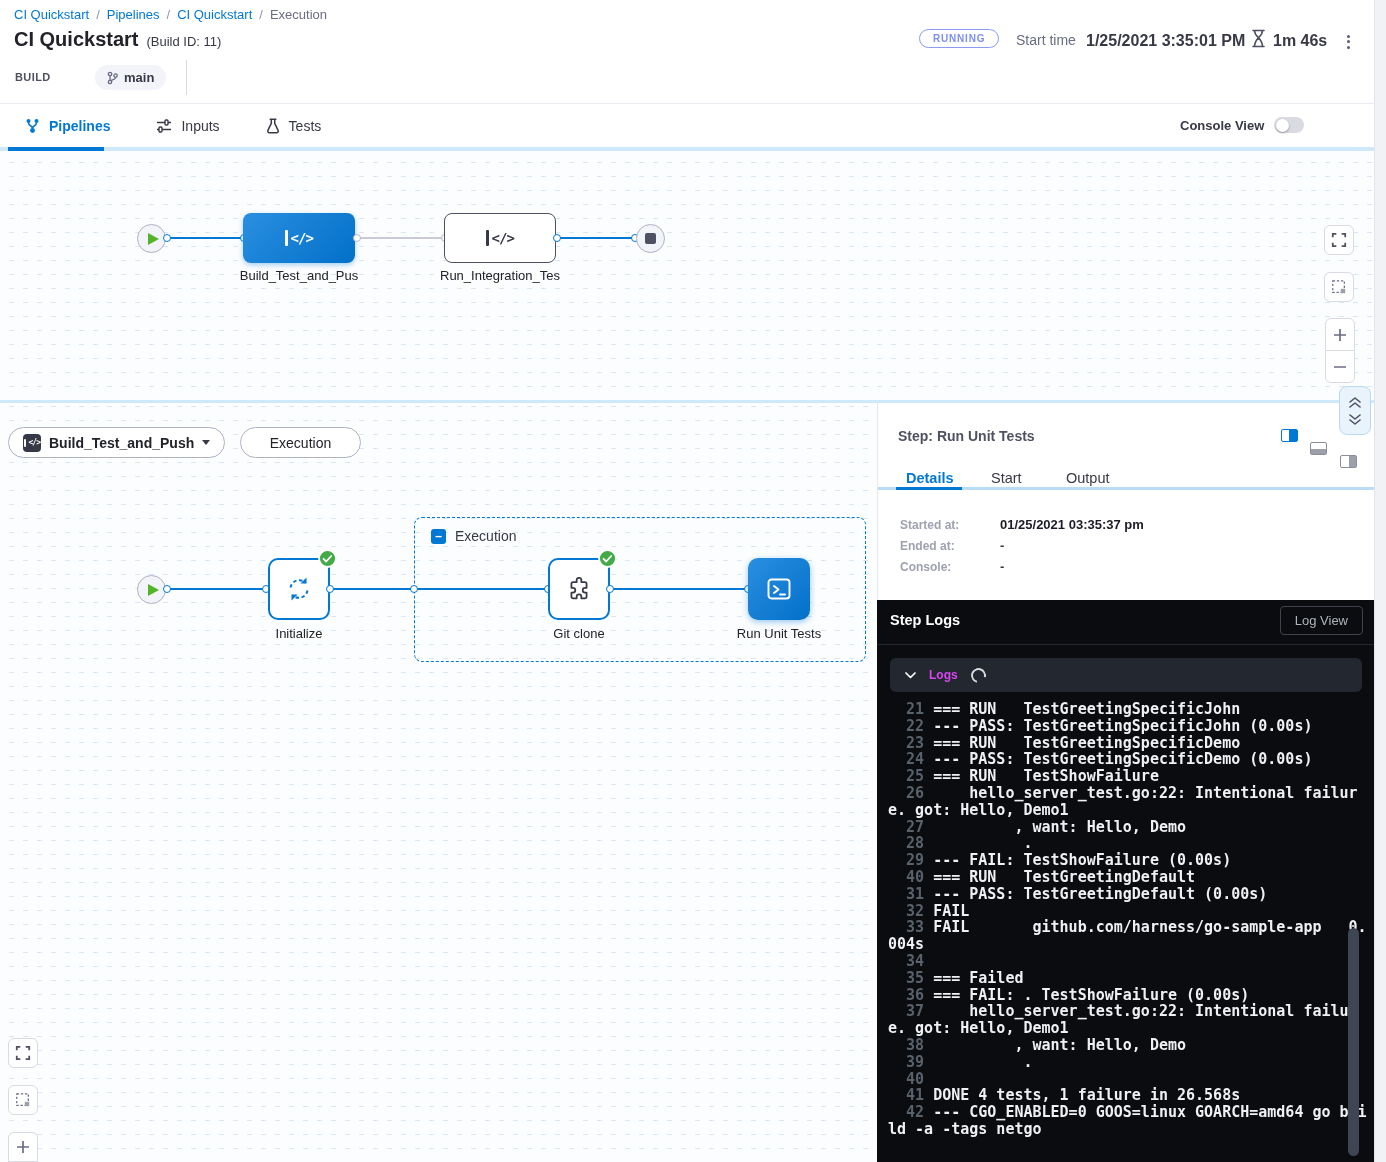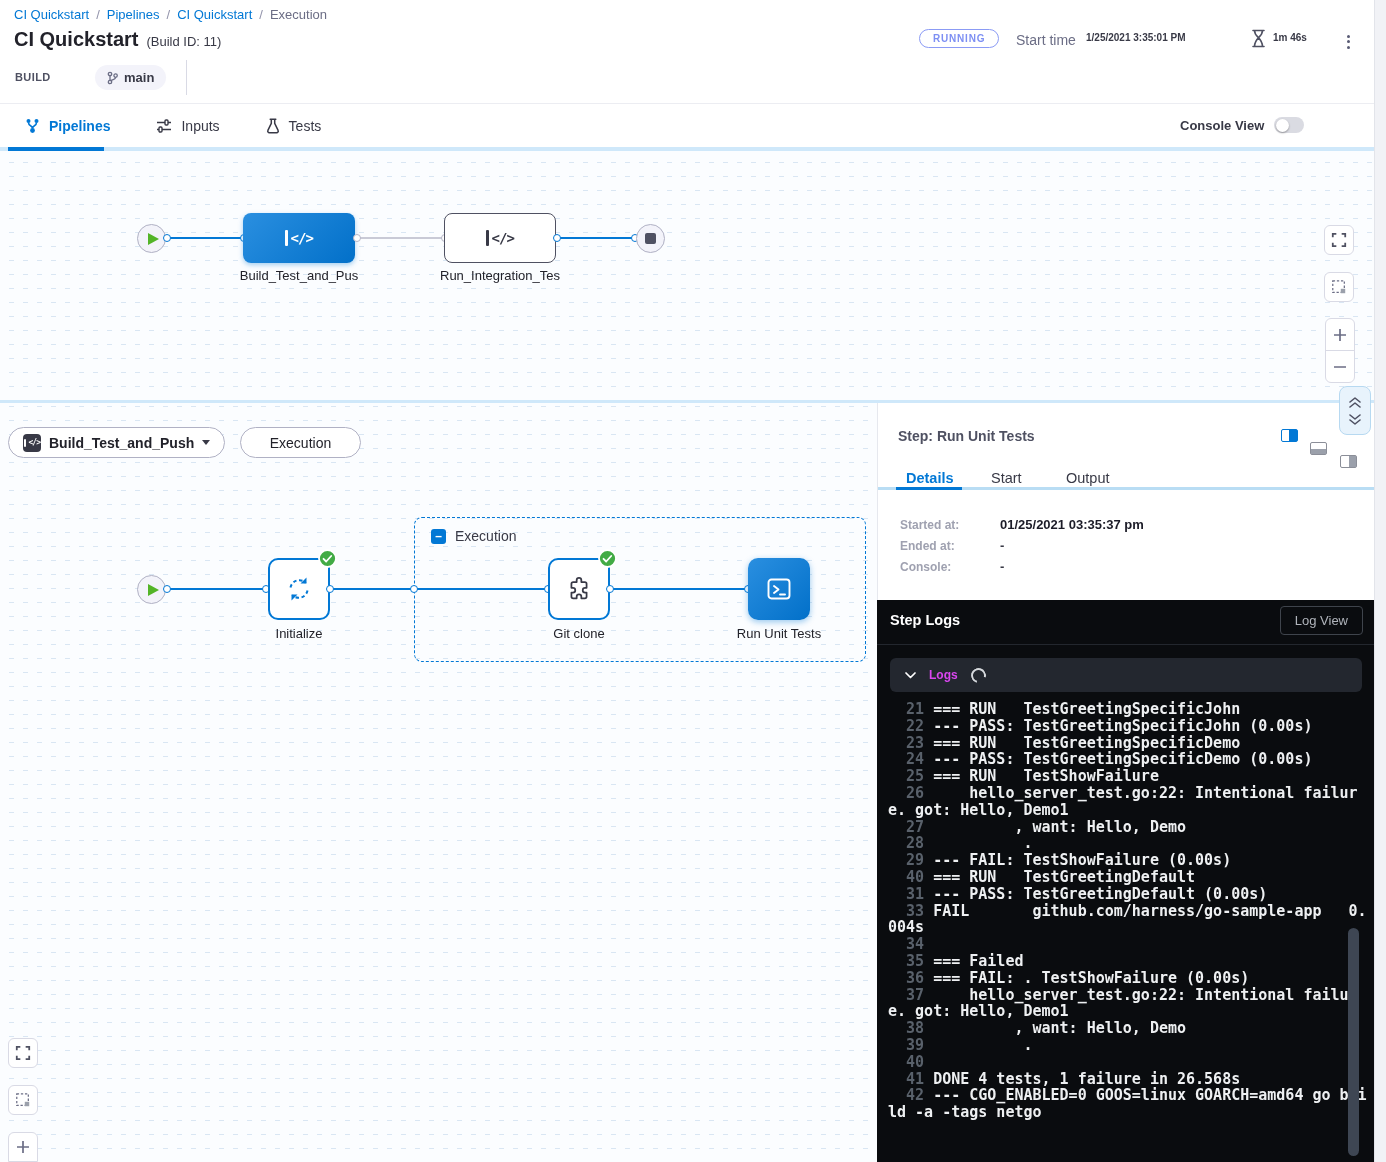--- a/index.html
+++ b/index.html
@@ -8,21 +8,21 @@
   .r{position:absolute;}
   
   .crumb a{color:#0278d5;text-decoration:none;font-size:13px;cursor:pointer;}
   .crumb .sep{color:#9293ab;font-size:13px;margin:0 7px;}
   .crumb .cur{color:#6b6d85;font-size:13px;}
   .title{font-size:20px;font-weight:700;color:#22222a;}
   .buildid{font-size:13px;color:#383946;font-weight:400;margin-left:8px;}
   .badge{display:inline-block;border:1.5px solid #8b9bf5;color:#7d8ff3;font-size:10px;
          font-weight:700;letter-spacing:.8px;padding:3px 13px;border-radius:11px;background:#fff;}
   .hlabel{color:#6b6d85;font-size:14px;}
-  .hvalue{color:#383946;font-size:10px;font-weight:600;}
+  .hvalue{color:#383946;font-size:16px;font-weight:600;}
   .buildlbl{font-size:11px;font-weight:700;color:#4f5162;letter-spacing:.4px;}
   .branchpill{display:inline-flex;align-items:center;gap:6px;background:#f3f3fa;border-radius:13px;
               height:25px;padding:0 12px;font-size:13px;font-weight:600;color:#383946;}
   .vdiv{width:1px;background:#d9dae5;}
   .kebab span{display:block;width:3px;height:3px;border-radius:50%;background:#585a74;margin:2.5px 0;}
   
   .tabbar{display:flex;align-items:center;gap:46px;padding-left:25px;height:44px;border-top:1px solid #ecedf2;background:#fff;}
   .tab{display:flex;align-items:center;gap:9px;font-size:14px;color:#383946;cursor:pointer;}
   .tab.active{color:#0278d5;font-weight:600;}
   .consolev{display:flex;align-items:center;gap:10px;font-size:13px;color:#383946;}
@@ -376,20 +376,21 @@
         <div class="log-line"><span class="ln">  22 </span><span class="lt">--- PASS: TestGreetingSpecificJohn (0.00s)</span></div>
         <div class="log-line"><span class="ln">  23 </span><span class="lt">=== RUN   TestGreetingSpecificDemo</span></div>
         <div class="log-line"><span class="ln">  24 </span><span class="lt">--- PASS: TestGreetingSpecificDemo (0.00s)</span></div>
         <div class="log-line"><span class="ln">  25 </span><span class="lt">=== RUN   TestShowFailure</span></div>
         <div class="log-line"><span class="ln">  26 </span><span class="lt">    hello_server_test.go:22: Intentional failure. got: Hello, Demo1</span></div>
         <div class="log-line"><span class="ln">  27 </span><span class="lt">         , want: Hello, Demo</span></div>
         <div class="log-line"><span class="ln">  28 </span><span class="lt">          .</span></div>
         <div class="log-line"><span class="ln">  29 </span><span class="lt">--- FAIL: TestShowFailure (0.00s)</span></div>
         <div class="log-line"><span class="ln">  40 </span><span class="lt">=== RUN   TestGreetingDefault</span></div>
         <div class="log-line"><span class="ln">  31 </span><span class="lt">--- PASS: TestGreetingDefault (0.00s)</span></div>
+        <div class="log-line"><span class="ln">  32 </span><span class="lt">FAIL</span></div>
         <div class="log-line"><span class="ln">  33 </span><span class="lt">FAIL       github.com/harness/go-sample-app   0.004s</span></div>
         <div class="log-line"><span class="ln">  34 </span><span class="lt"></span></div>
         <div class="log-line"><span class="ln">  35 </span><span class="lt">=== Failed</span></div>
         <div class="log-line"><span class="ln">  36 </span><span class="lt">=== FAIL: . TestShowFailure (0.00s)</span></div>
         <div class="log-line"><span class="ln">  37 </span><span class="lt">    hello_server_test.go:22: Intentional failure. got: Hello, Demo1</span></div>
         <div class="log-line"><span class="ln">  38 </span><span class="lt">         , want: Hello, Demo</span></div>
         <div class="log-line"><span class="ln">  39 </span><span class="lt">          .</span></div>
         <div class="log-line"><span class="ln">  40 </span><span class="lt"></span></div>
         <div class="log-line"><span class="ln">  41 </span><span class="lt">DONE 4 tests, 1 failure in 26.568s</span></div>
         <div class="log-line"><span class="ln">  42 </span><span class="lt">--- CGO_ENABLED=0 GOOS=linux GOARCH=amd64 go build -a -tags netgo</span></div>

